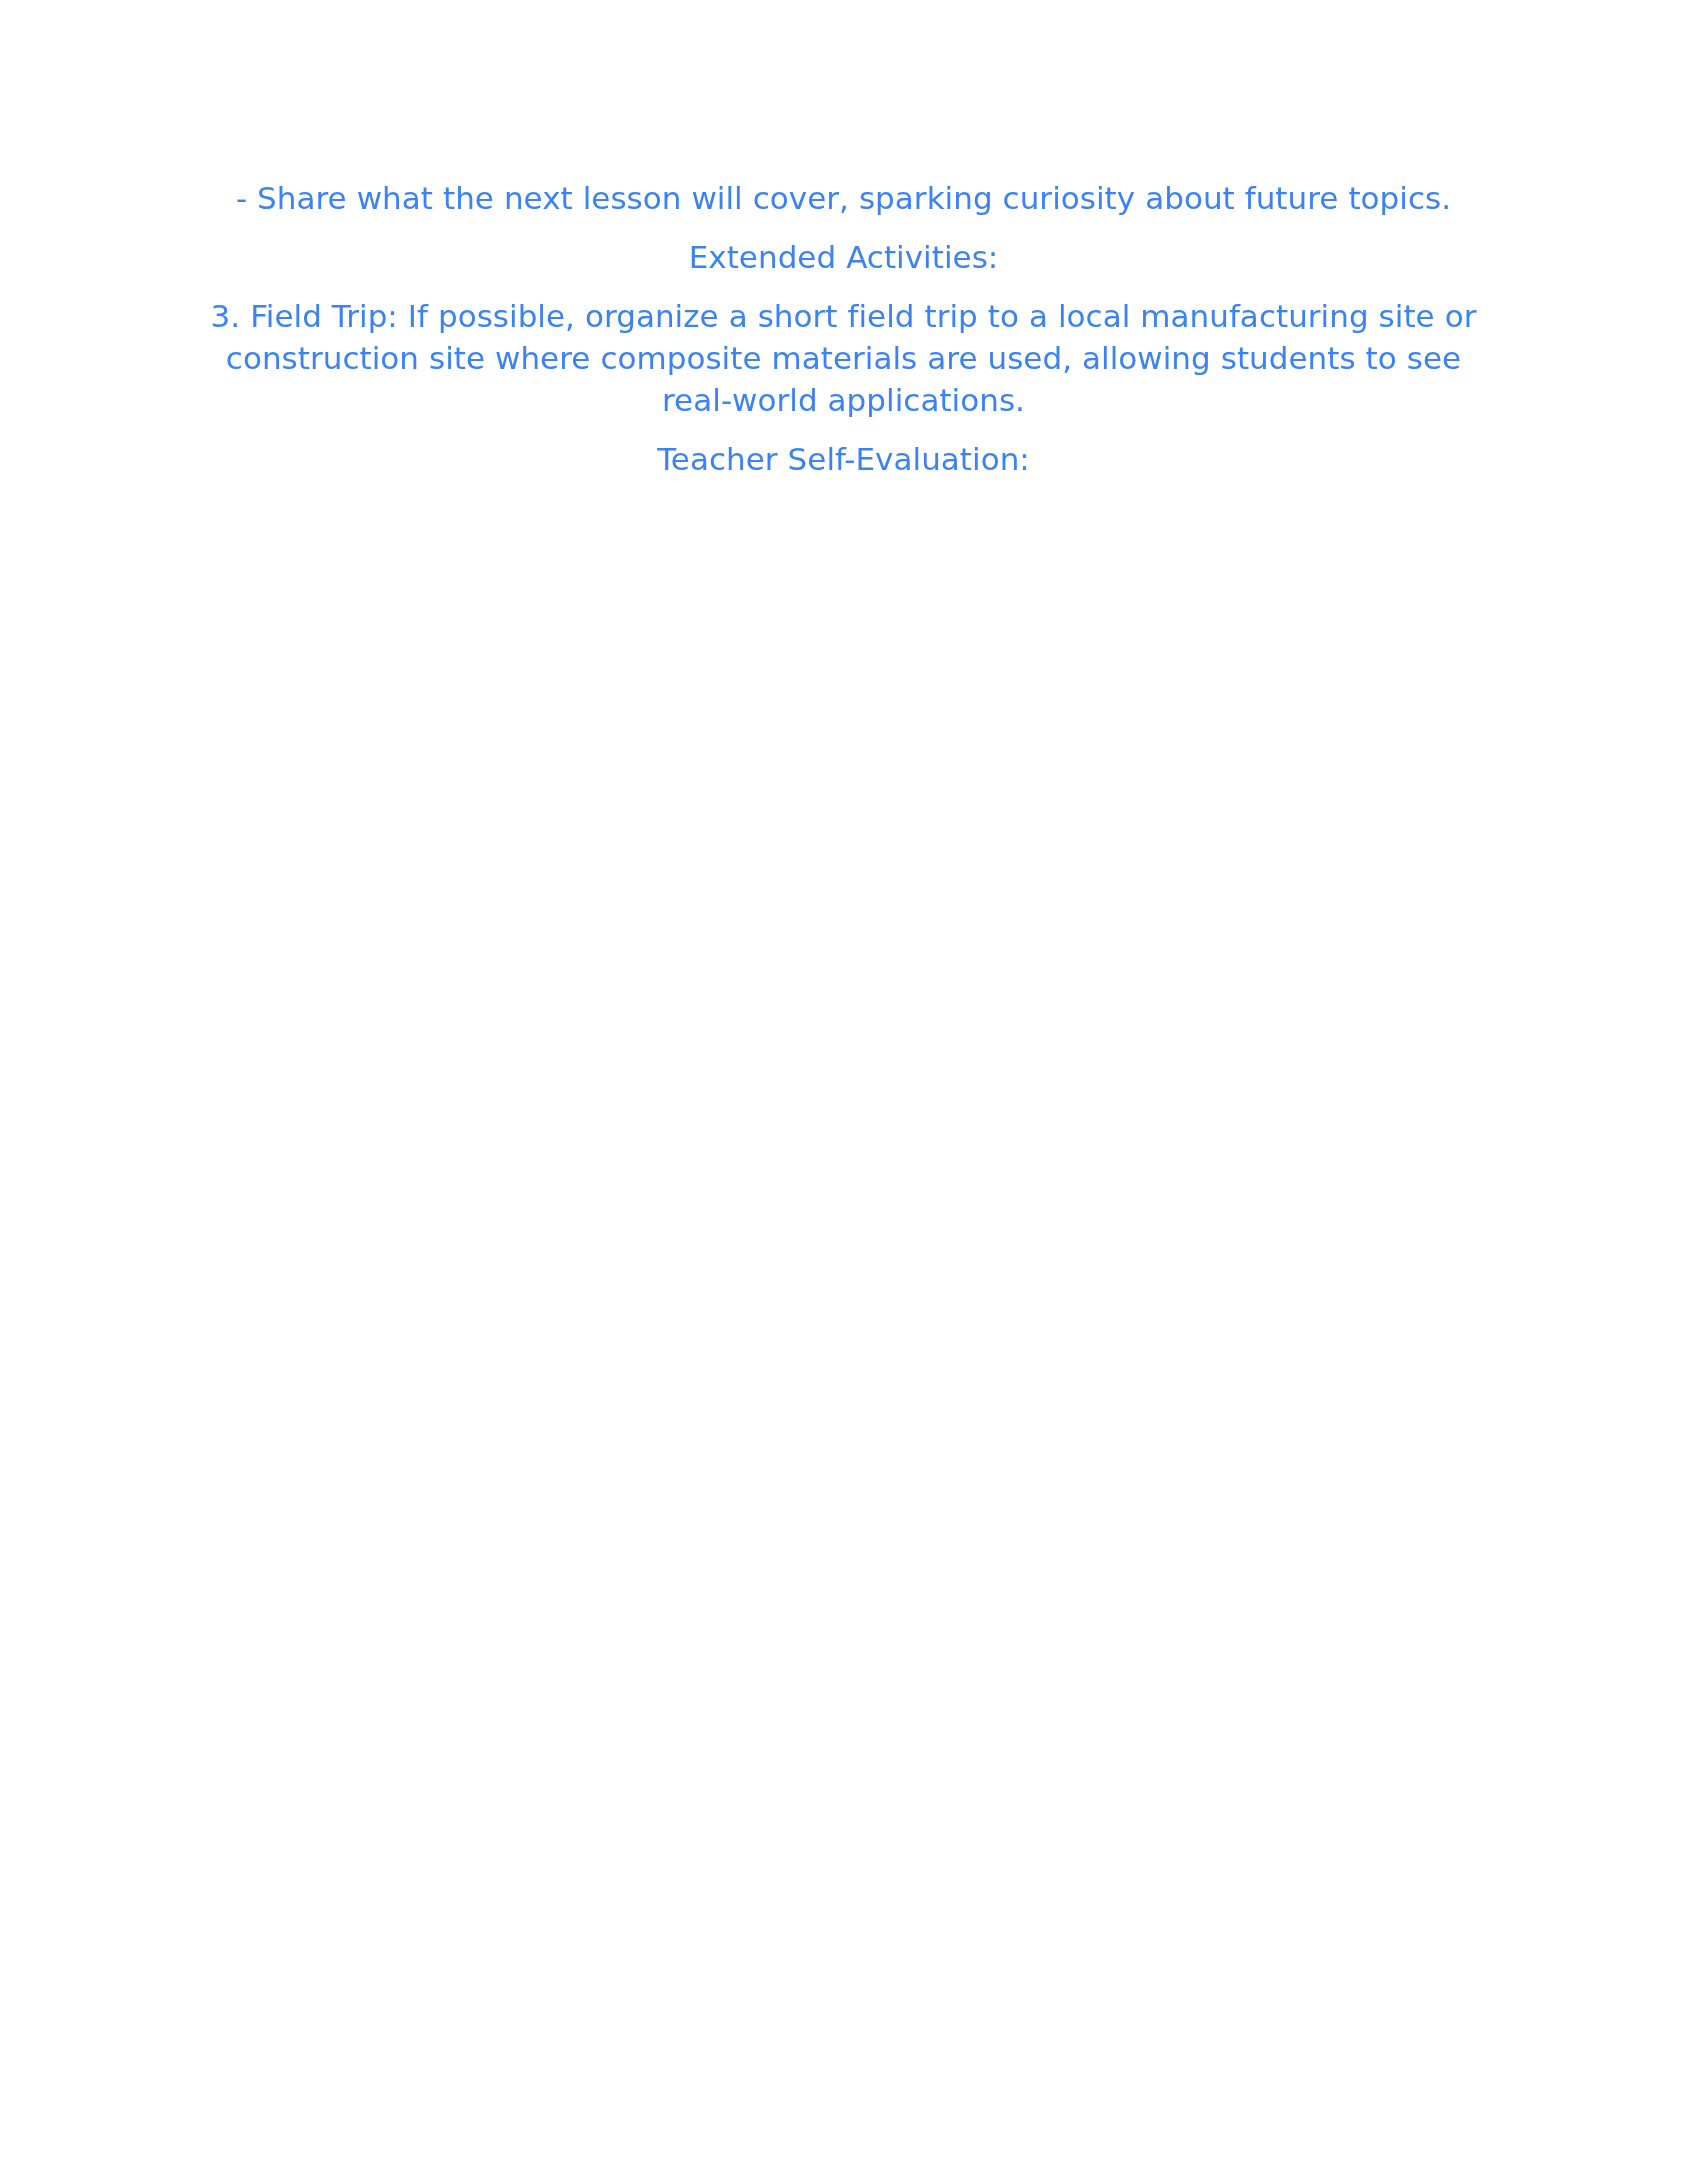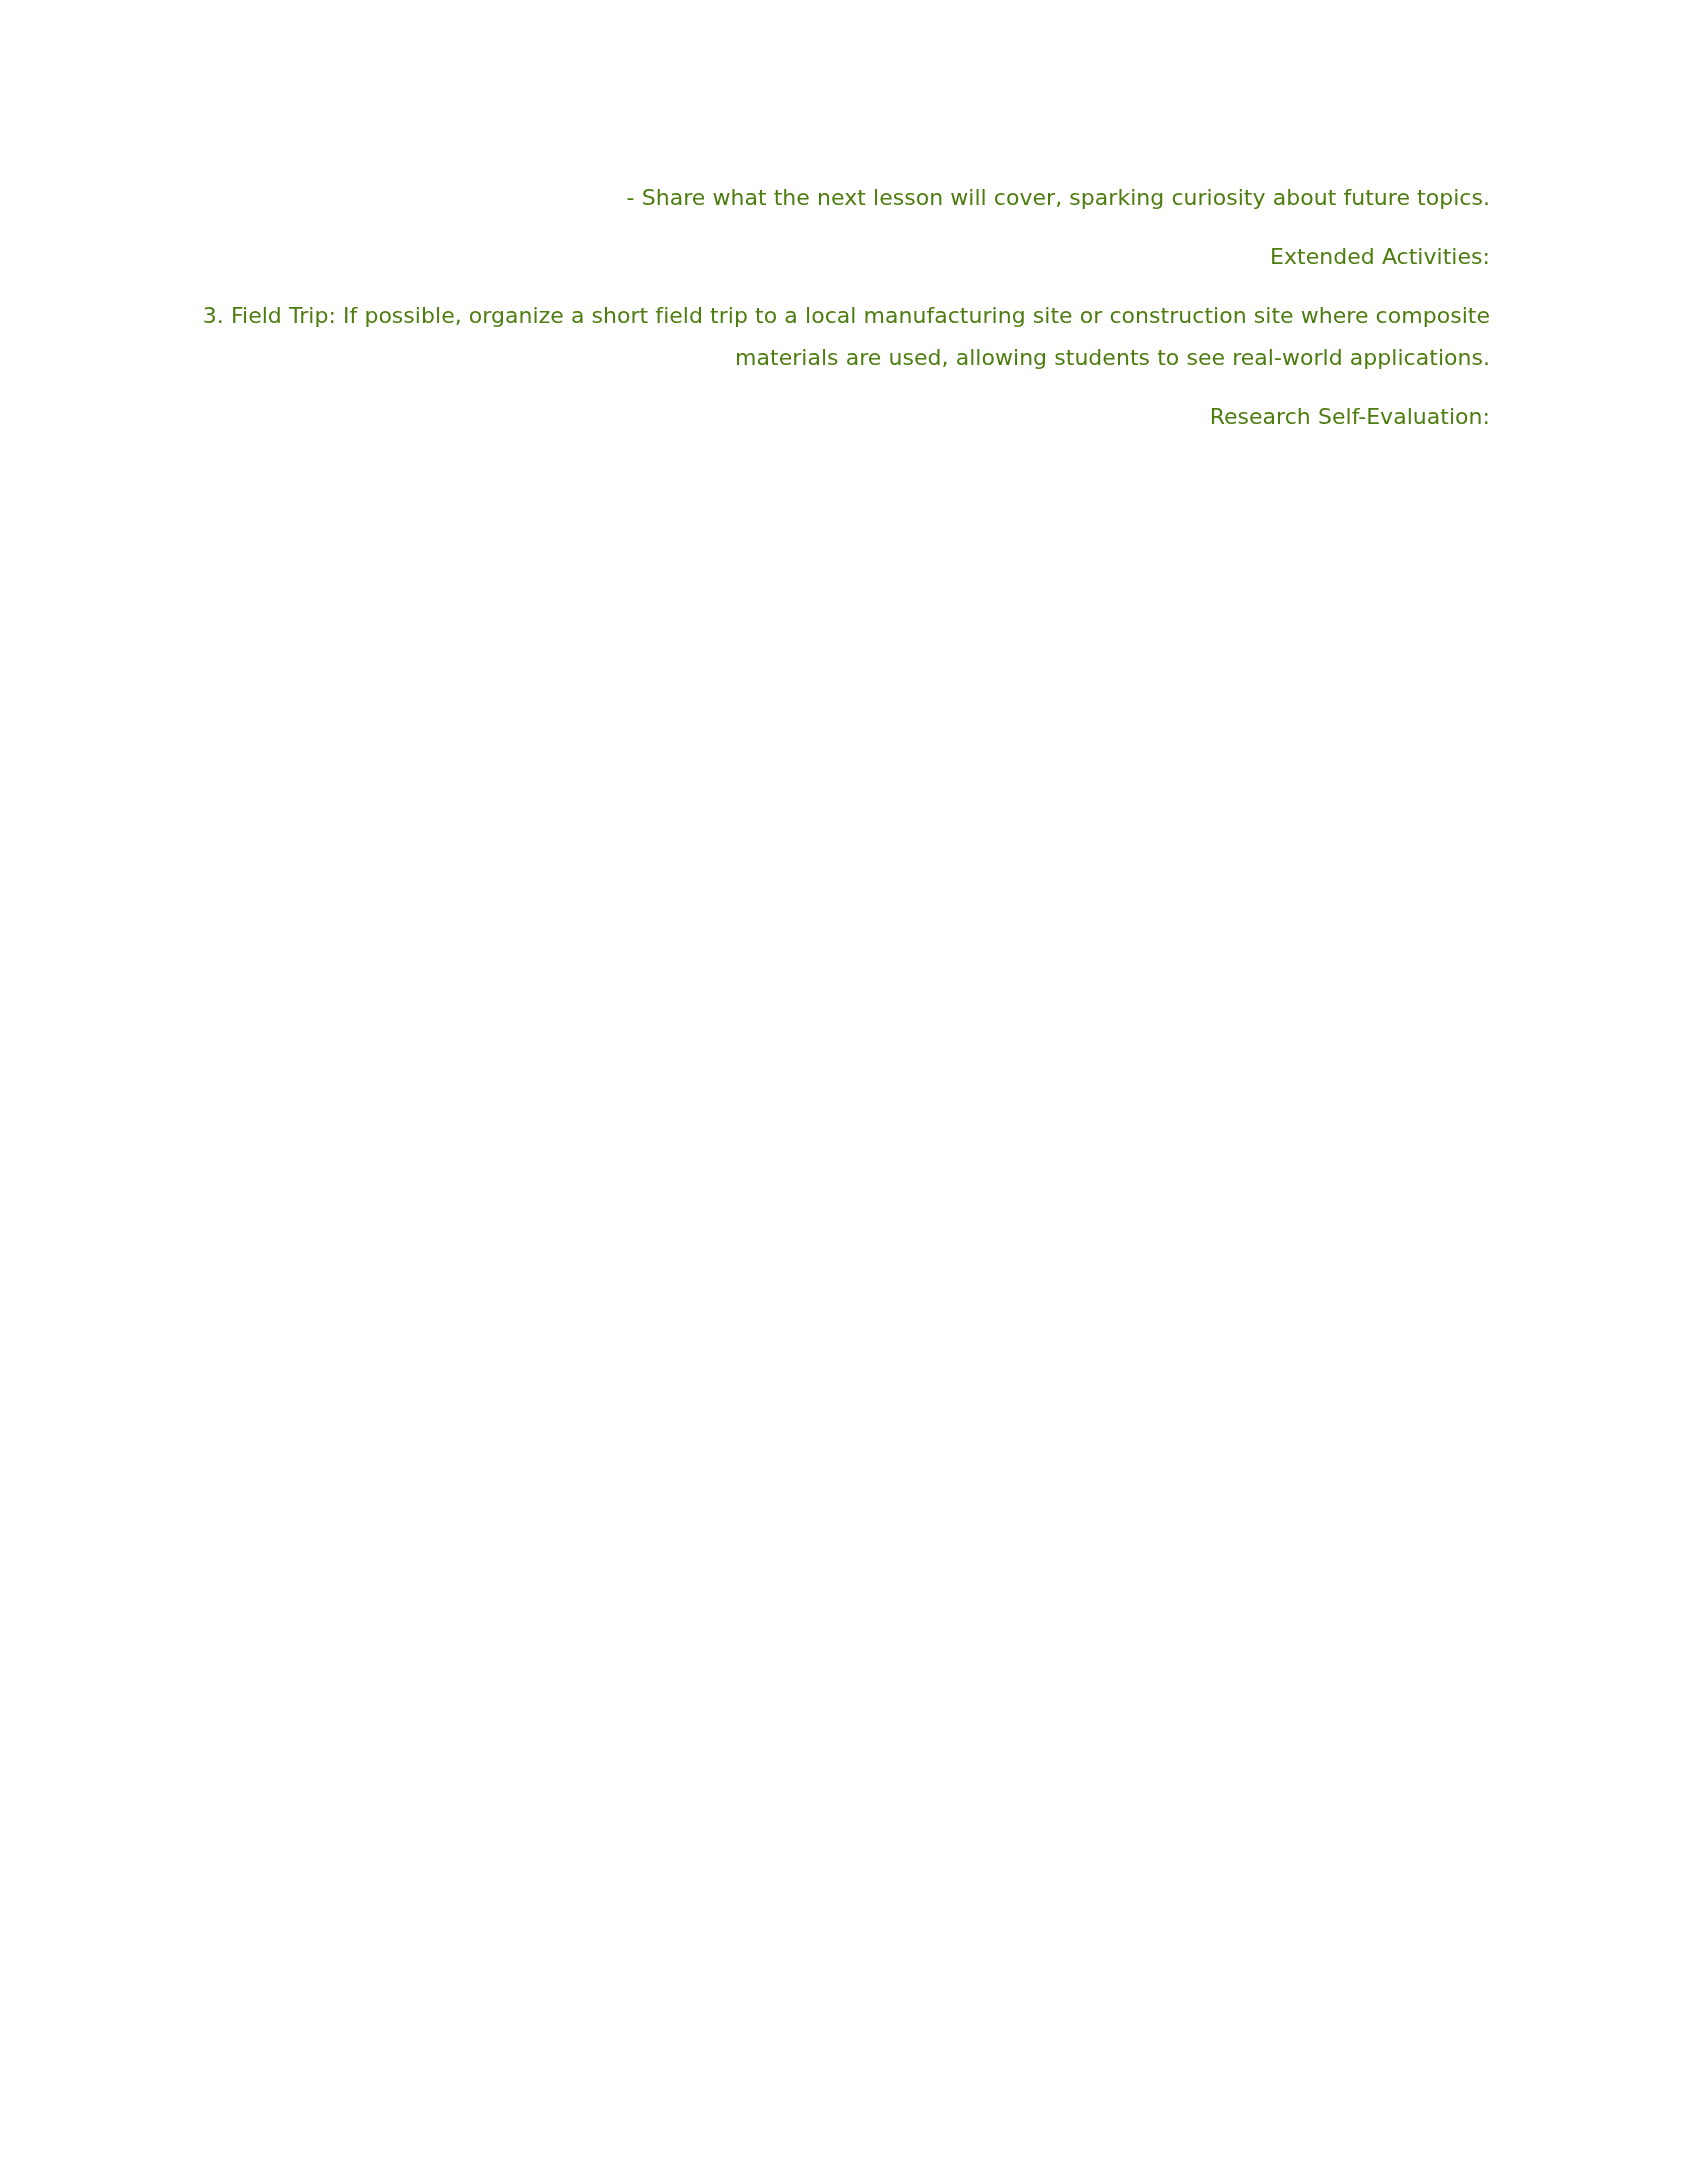--- a/index.html
+++ b/index.html
@@ -27,26 +27,26 @@
     position: absolute;
     left: 197px;
     top: 177px;
     width: 1293px;
   }
 
   p.body-text,
   p.heading-text {
     margin: 0 0 17px 0;
     padding: 0;
-    font-size: 22px;
+    font-size: 31px;
     line-height: 42px;
     letter-spacing: 0.03px;
     word-spacing: 0.1px;
-    text-align: right;
-    color: #4d7c0f;
+    text-align: center;
+    color: #3b82f6;
     -moz-font-feature-settings: "liga" 1;
   }
 
   p.heading-text {
     font-weight: normal;
   }
 
   p.last {
     margin-bottom: 0;
   }
@@ -58,17 +58,17 @@
   <div class="content">
 
     <p class="body-text">- Share what the next lesson will cover, sparking curiosity about future topics.</p>
 
     <p class="heading-text">Extended Activities:</p>
 
 
 
     <p class="body-text">3. Field Trip: If possible, organize a short field trip to a local manufacturing site or construction site where composite materials are used, allowing students to see real-world applications.</p>
 
-    <p class="heading-text last">Research Self-Evaluation:</p>
+    <p class="heading-text last">Teacher Self-Evaluation:</p>
 
   </div>
 </div>
 
 
 </body></html>

